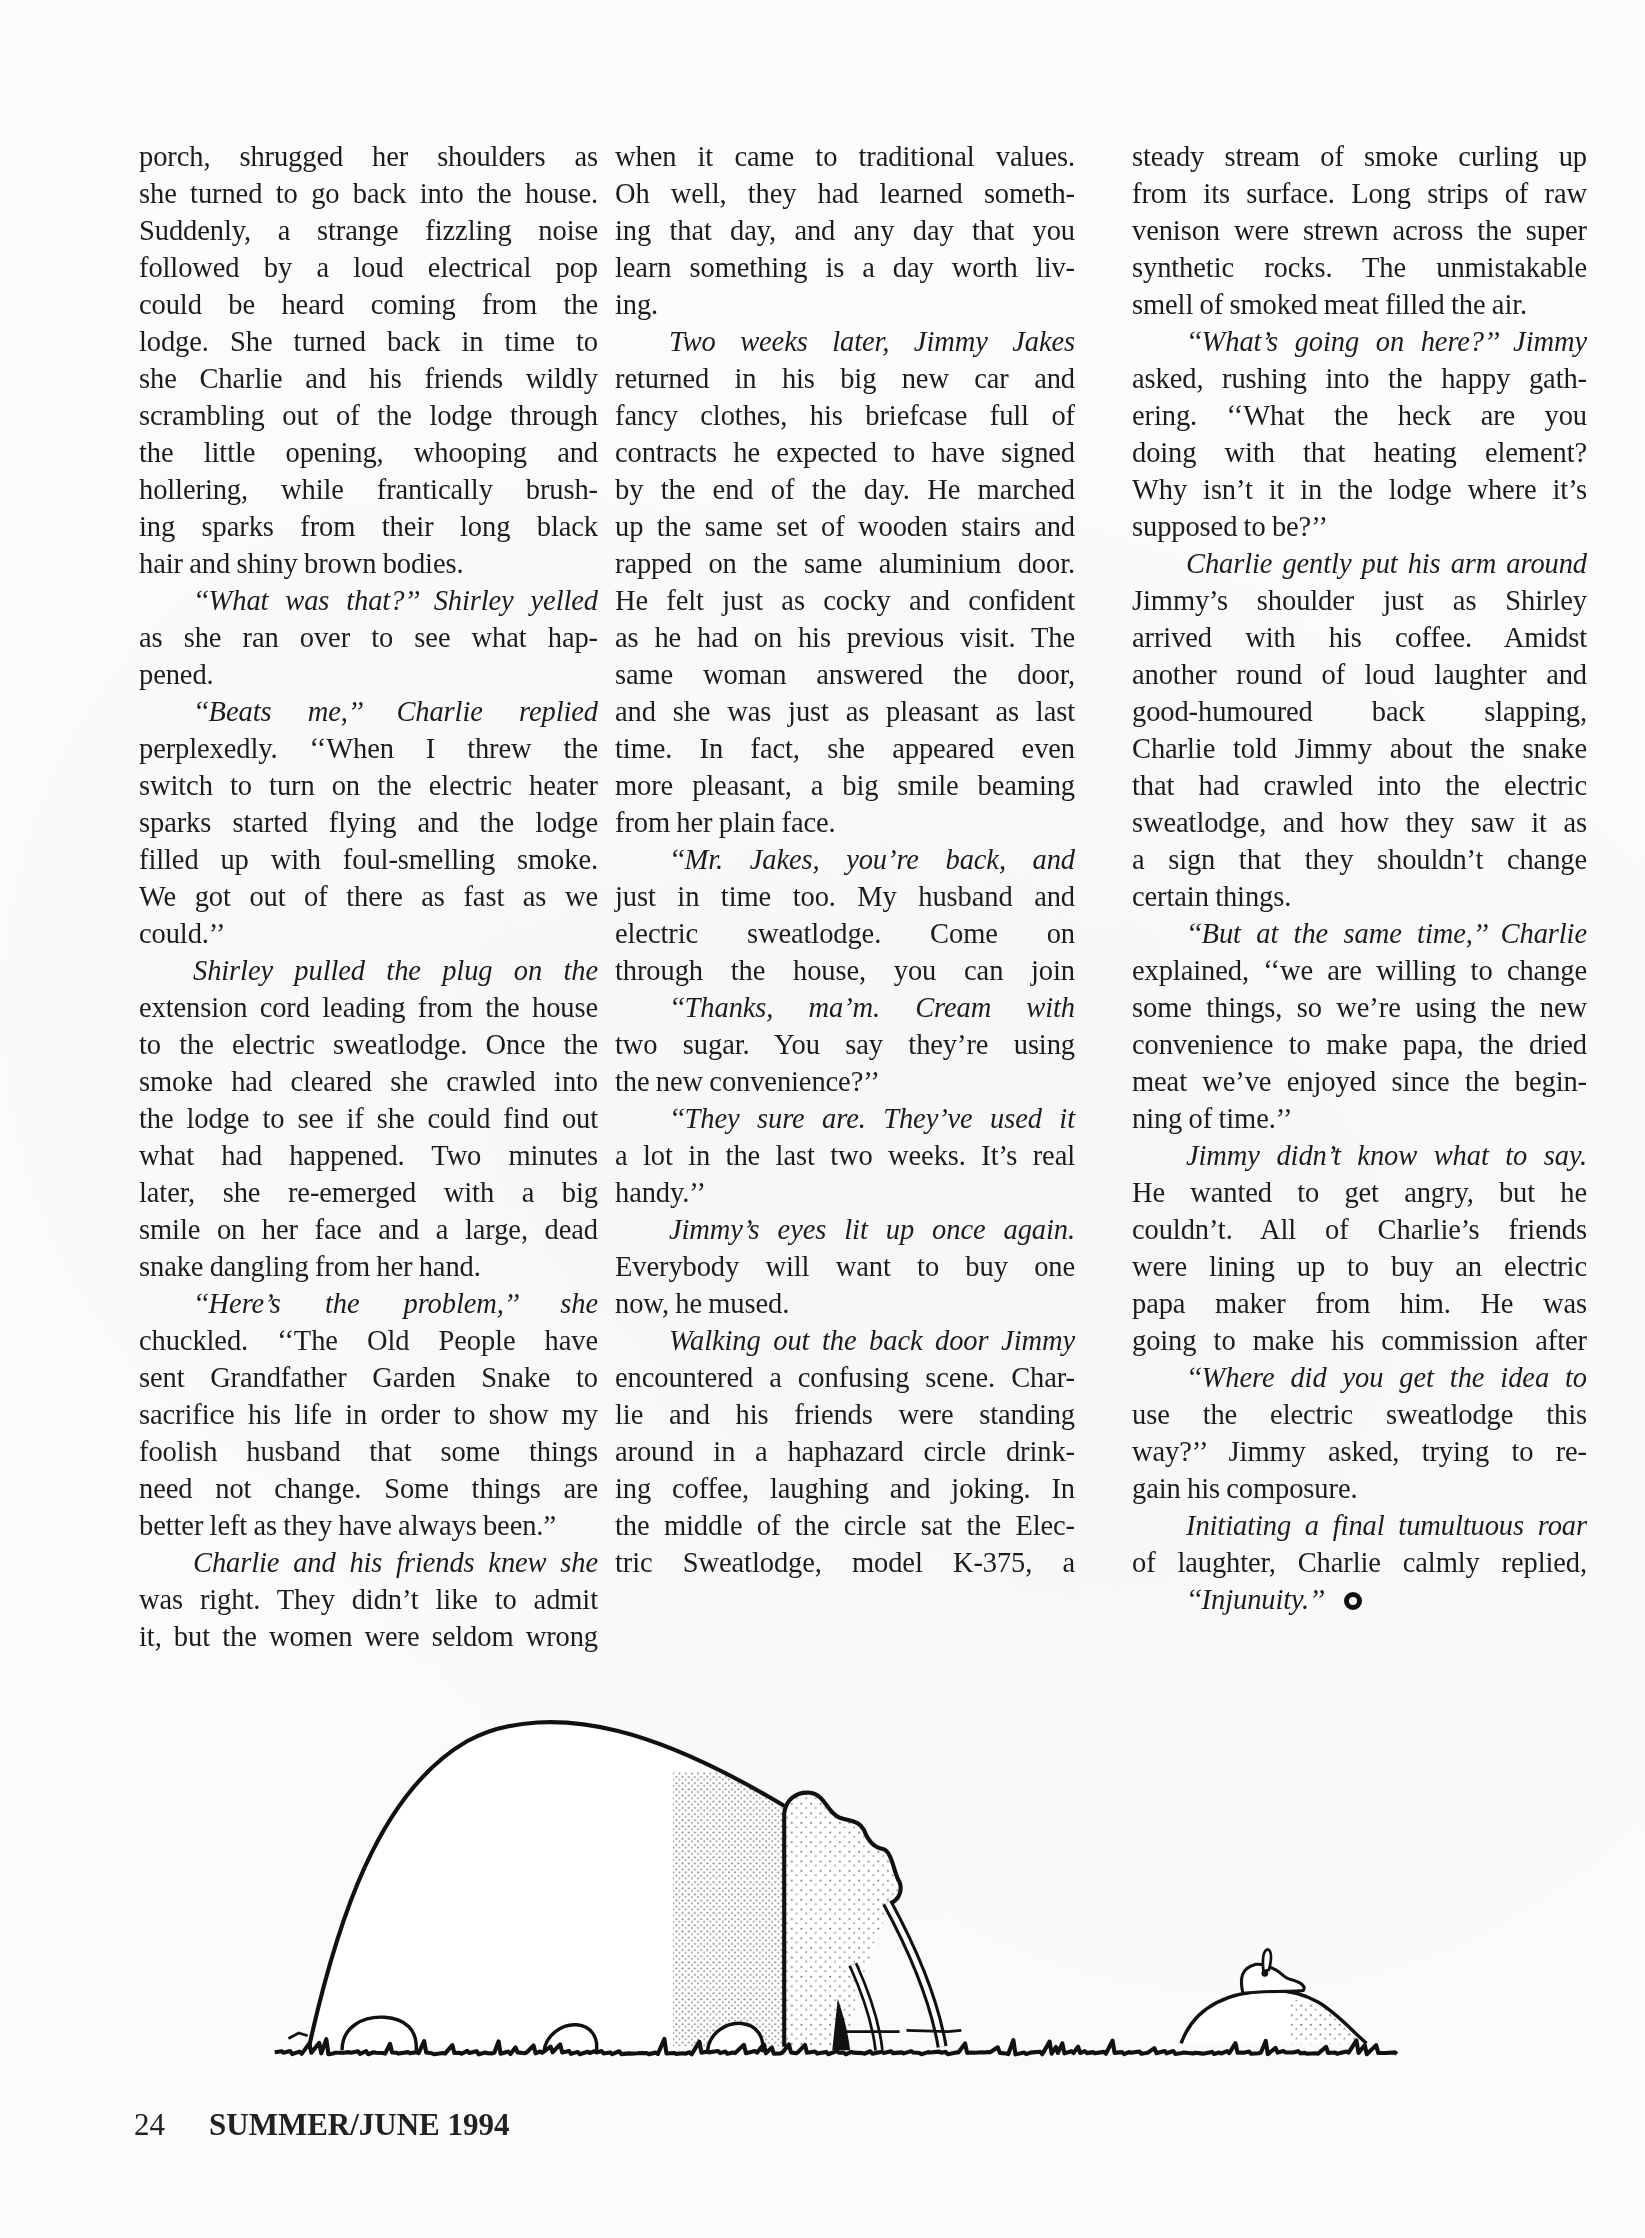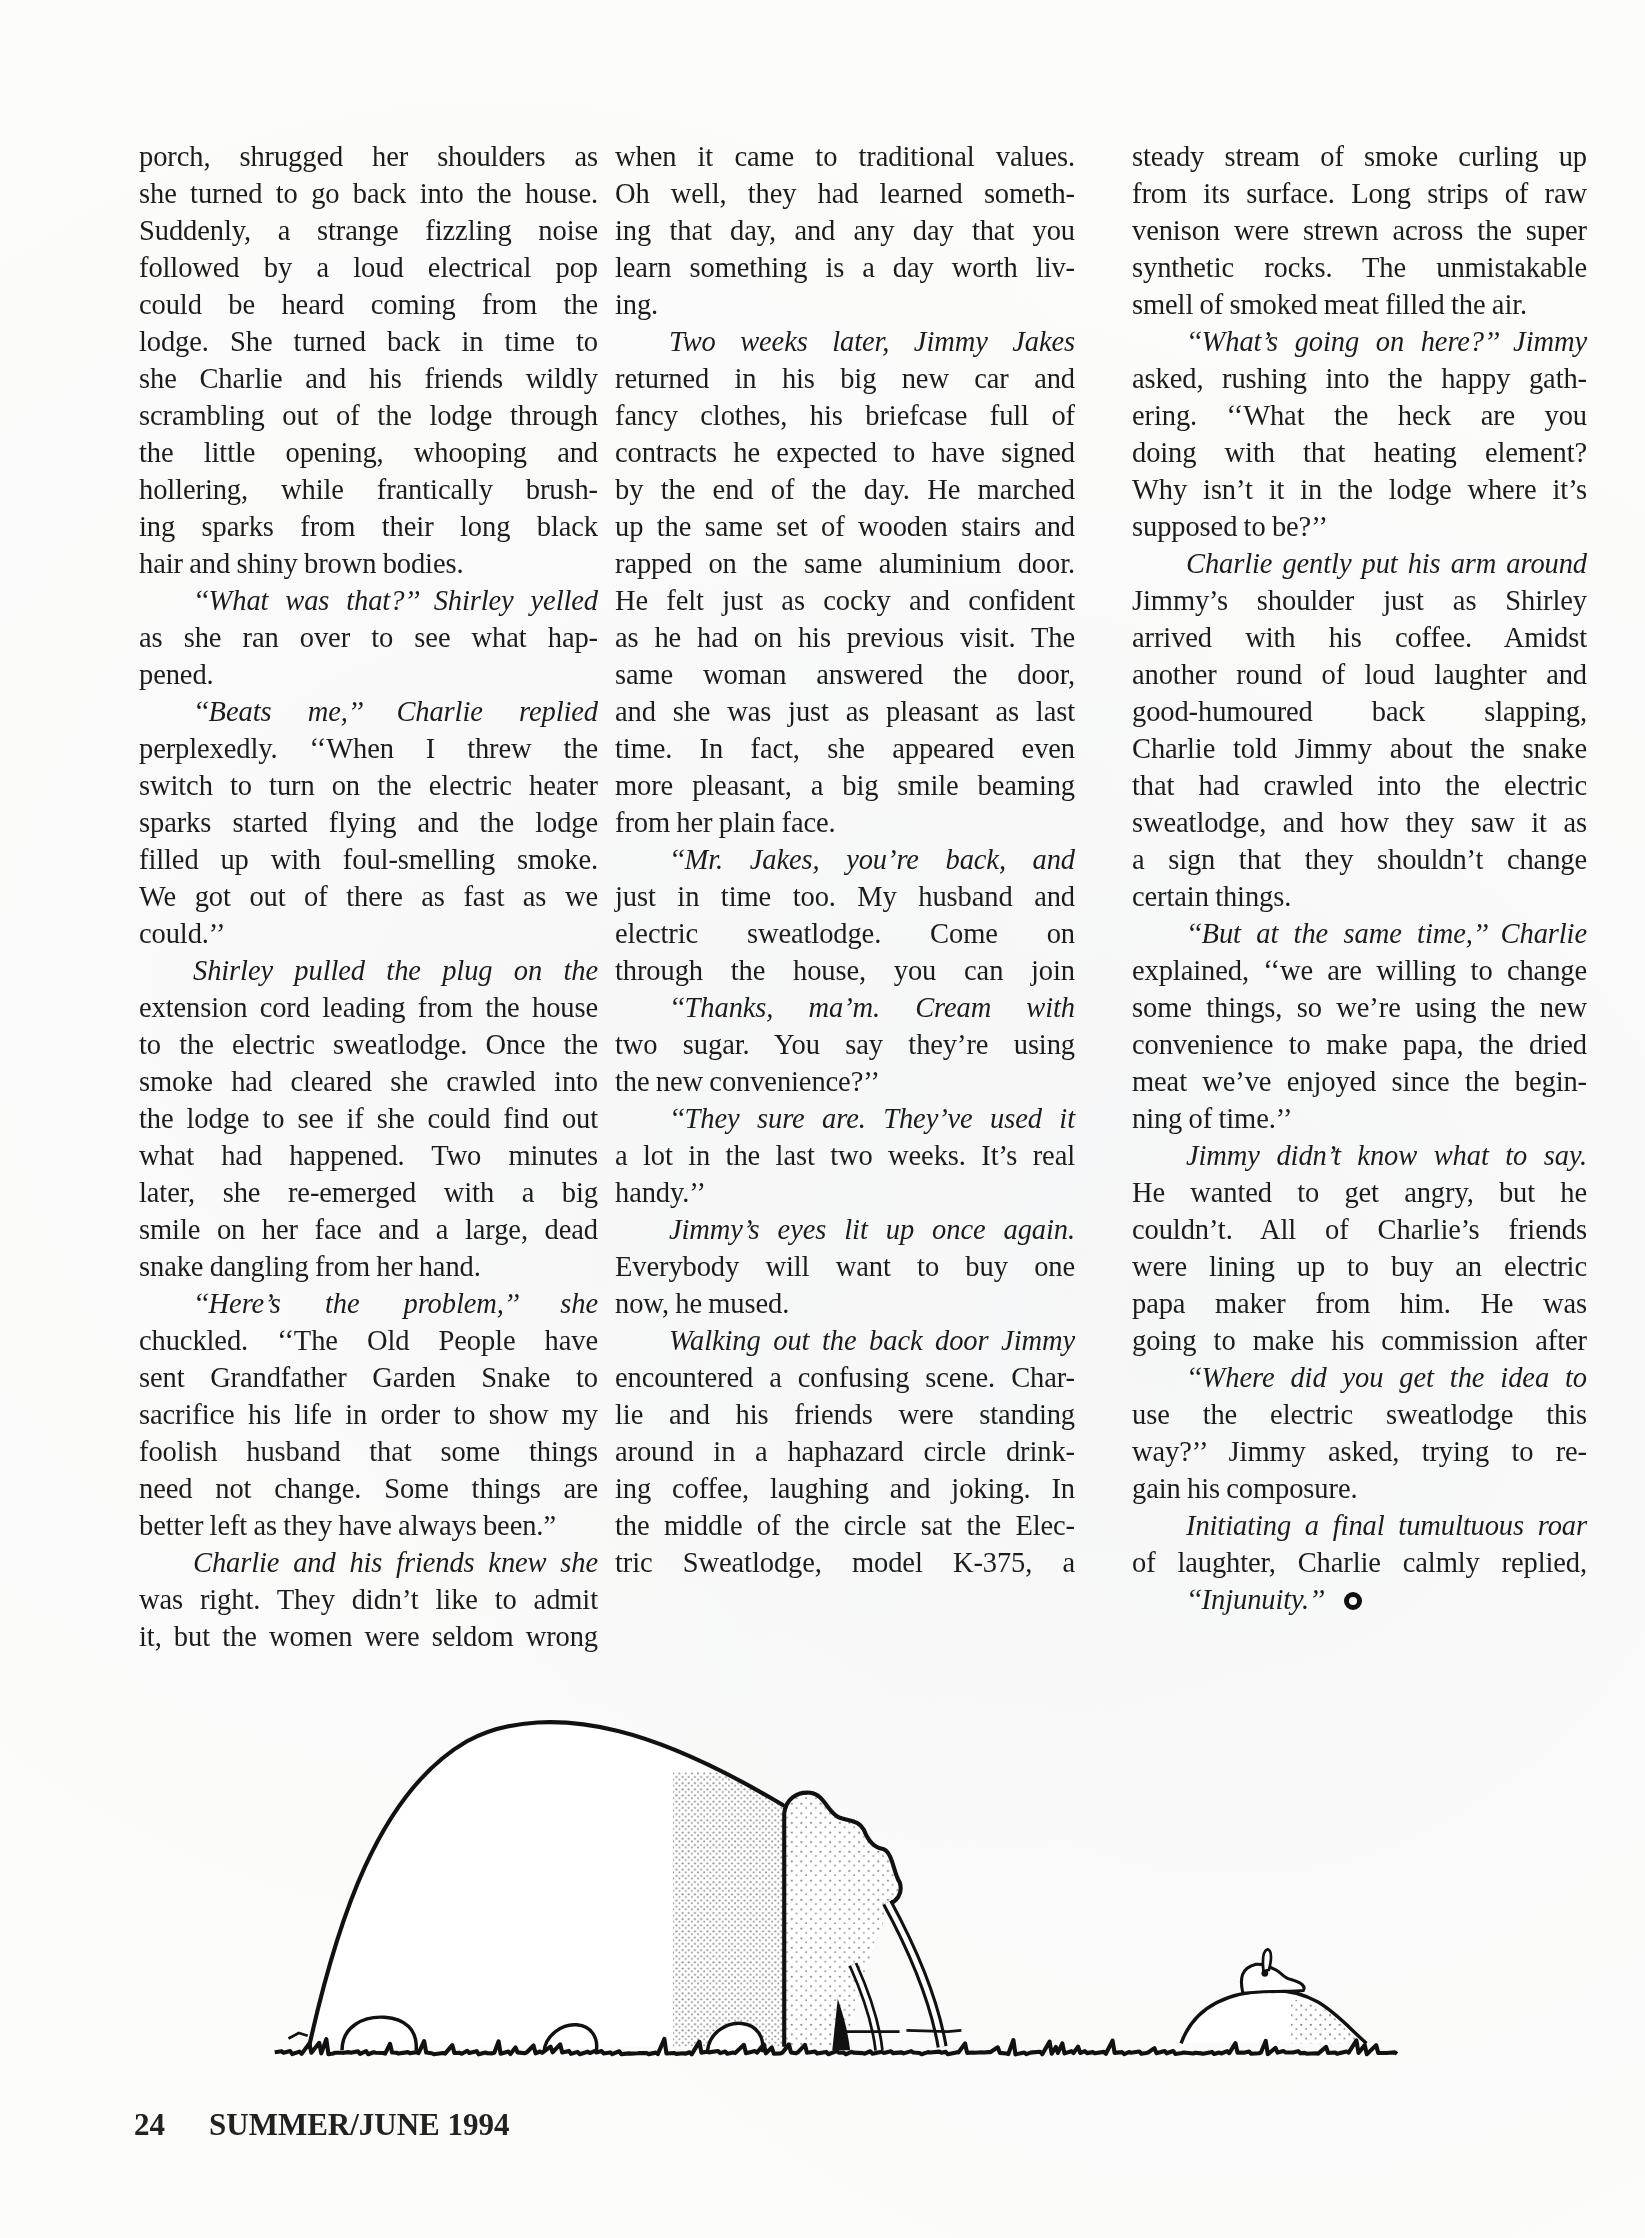--- a/index.html
+++ b/index.html
@@ -39,21 +39,21 @@
   }
   .illustration {
     position: absolute; left: 261px; top: 1676px; width: 1181px; height: 412px;
   }
   .footer {
     position: absolute; left: 134px; top: 2107px;
     font-size: 31px; font-weight: bold; color: #222;
     font-family: "Liberation Serif", serif;
     white-space: nowrap;
   }
-  .footer .page-num { font-weight: bold; margin-right: 44px; text-align: right; }
+  .footer .page-num { font-weight: normal; margin-right: 44px; text-align: right; }
 </style>
 </head>
 <body>
 
 <div class="page-noise"></div>
 
 <div class="columns">
   <div class="col col-1">
       <span class="line"><span>porch, shrugged her shoulders as</span></span>
       <span class="line"><span>she turned to go back into the house.</span></span>

